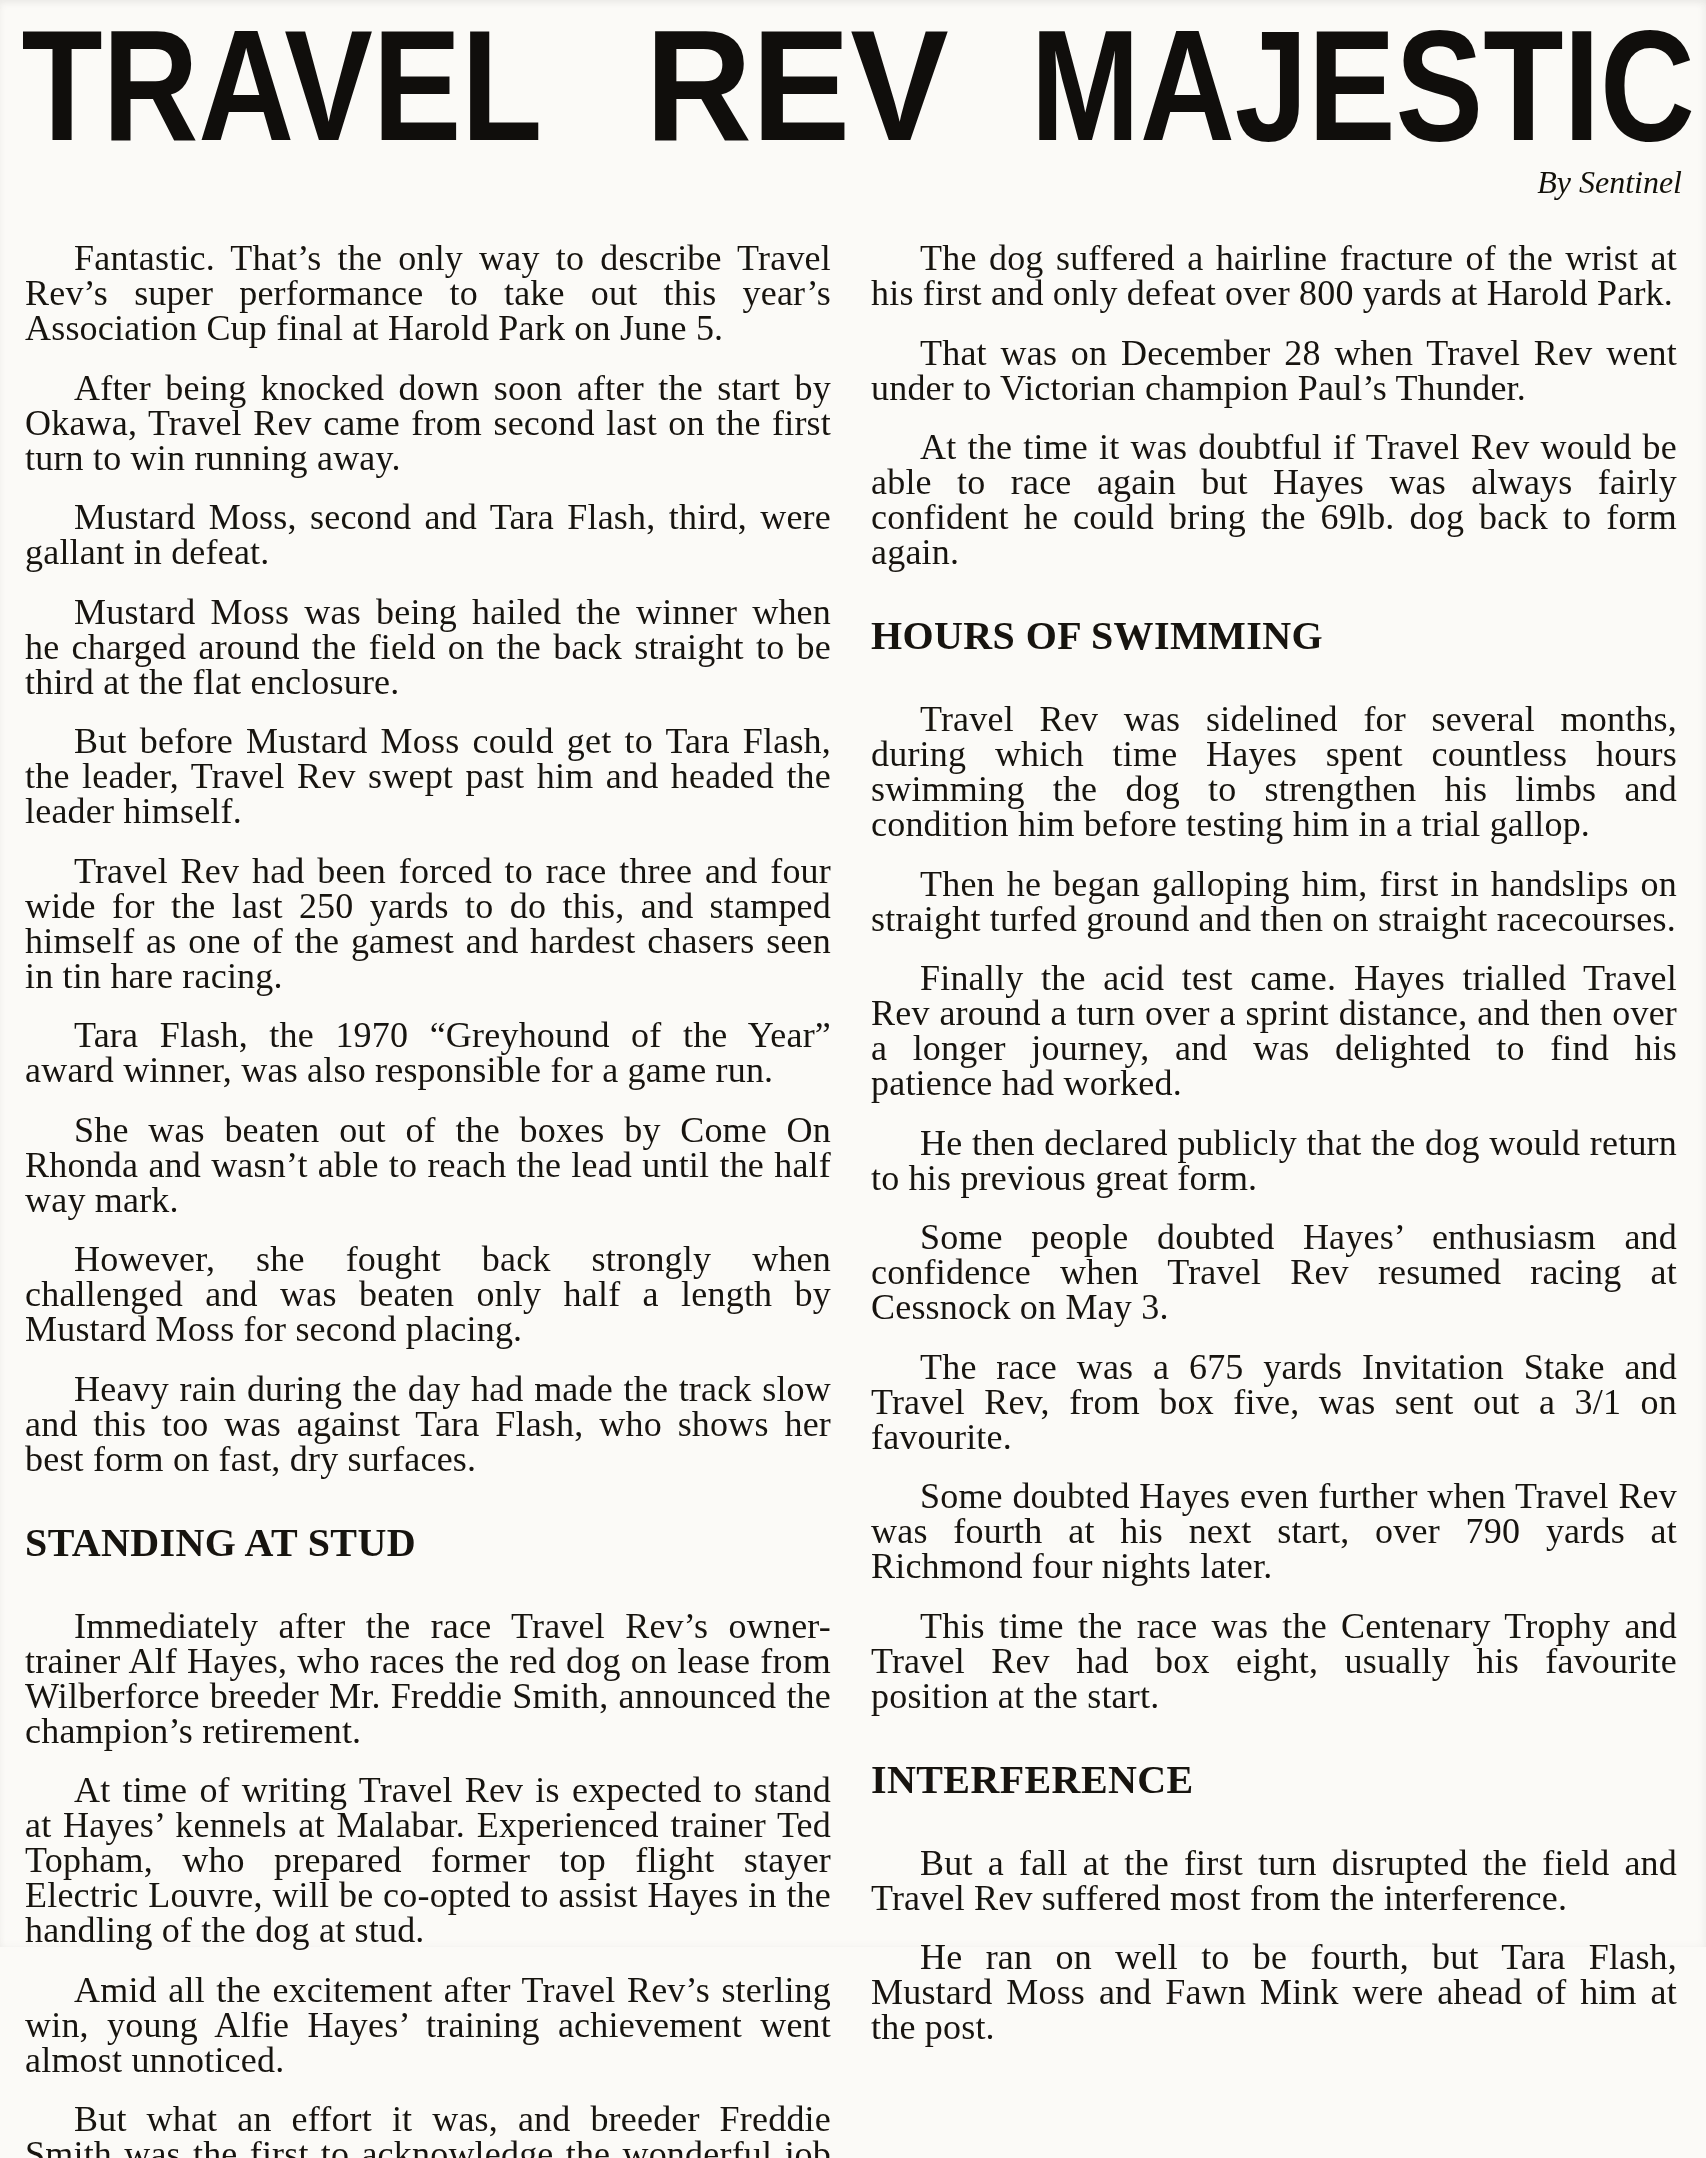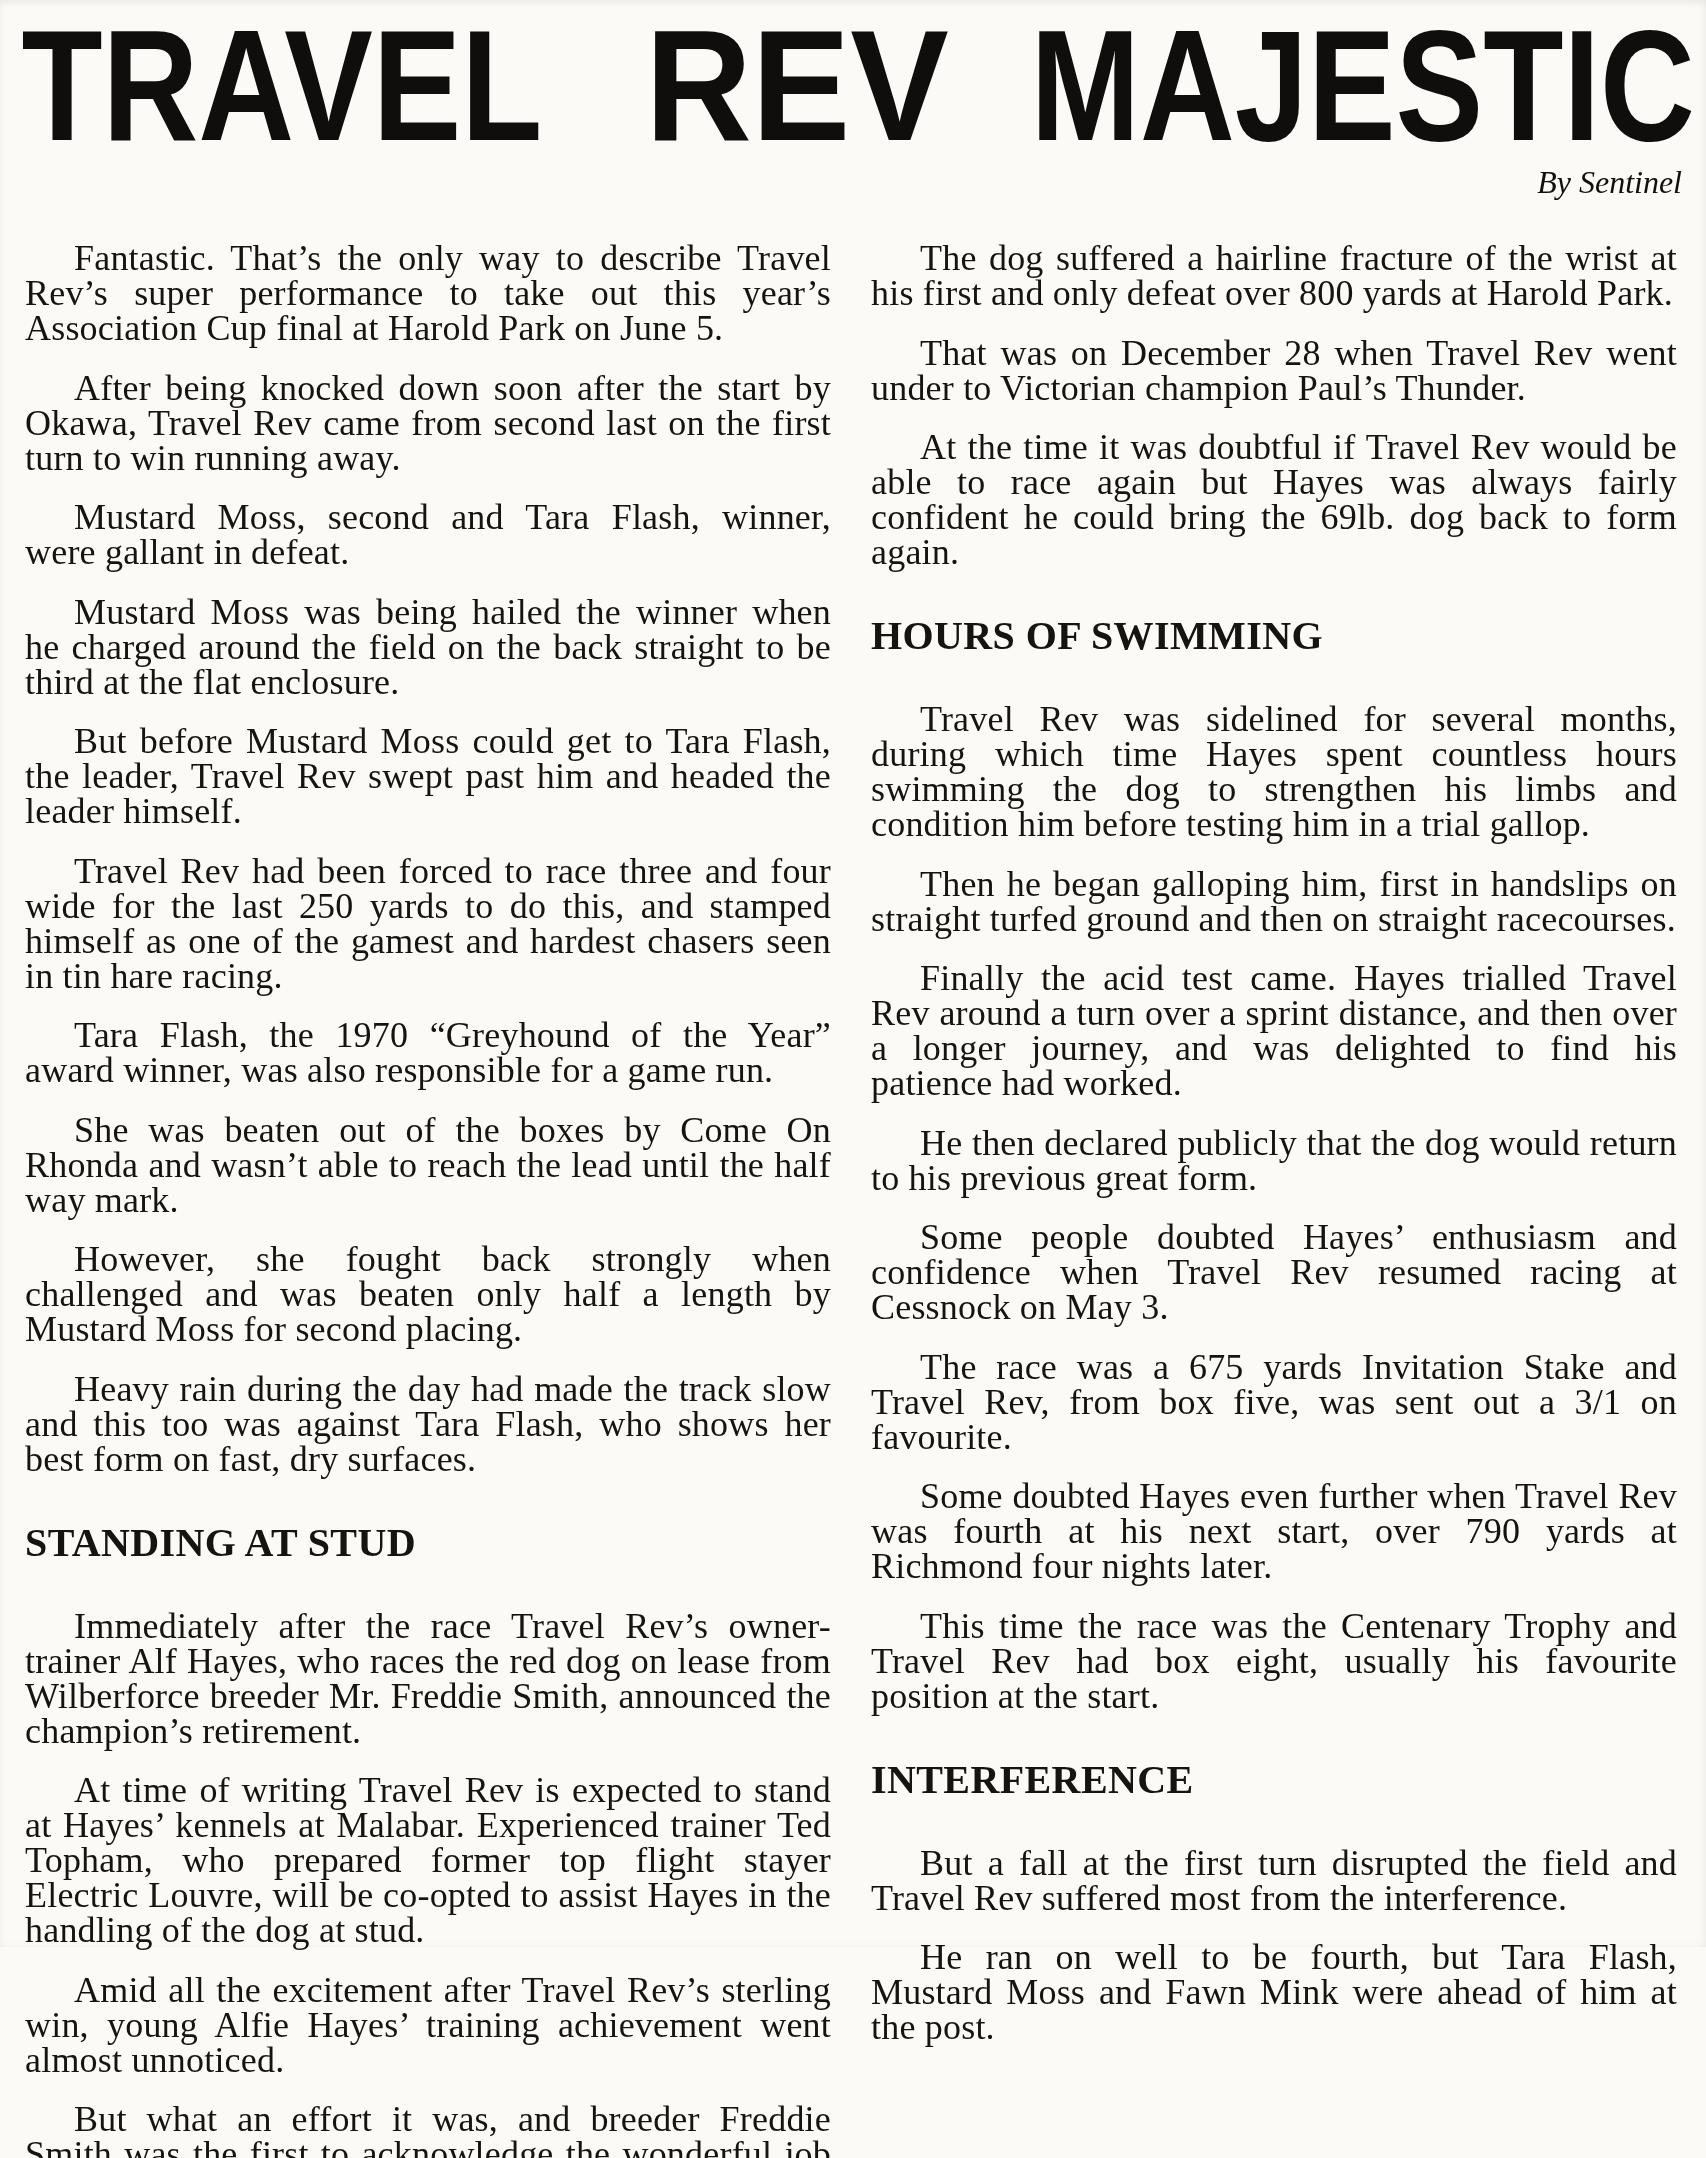--- a/index.html
+++ b/index.html
@@ -77,21 +77,21 @@
       <text x="1222" y="152" font-size="186" textLength="788" lengthAdjust="spacingAndGlyphs">MAJESTIC</text>
     </svg>
     <div class="byline">By Sentinel</div>
   </header>
 
   <main class="cols">
 
     <section class="col">
       <p class="bold">Fantastic. That’s the only way to describe Travel Rev’s super performance to take out this year’s Association Cup final at Harold Park on June 5.</p>
       <p>After being knocked down soon after the start by Okawa, Travel Rev came from second last on the first turn to win running away.</p>
-      <p>Mustard Moss, second and Tara Flash, winner, were gallant in defeat.</p>
+      <p>Mustard Moss, second and Tara Flash, third, were gallant in defeat.</p>
       <p>Mustard Moss was being hailed the winner when he charged around the field on the back straight to be third at the flat enclosure.</p>
       <p>But before Mustard Moss could get to Tara Flash, the leader, Travel Rev swept past him and headed the leader himself.</p>
       <p>Travel Rev had been forced to race three and four wide for the last 250 yards to do this, and stamped himself as one of the gamest and hardest chasers seen in tin hare racing.</p>
       <p>Tara Flash, the 1970 “Greyhound of the Year” award winner, was also responsible for a game run.</p>
       <p>She was beaten out of the boxes by Come On Rhonda and wasn’t able to reach the lead until the half way mark.</p>
       <p>However, she fought back strongly when challenged and was beaten only half a length by Mustard Moss for second placing.</p>
       <p>Heavy rain during the day had made the track slow and this too was against Tara Flash, who shows her best form on fast, dry surfaces.</p>
       <h2>STANDING AT STUD</h2>
       <p>Immediately after the race Travel Rev’s owner-trainer Alf Hayes, who races the red dog on lease from Wilberforce breeder Mr. Freddie Smith, announced the champion’s retirement.</p>
       <p>At time of writing Travel Rev is expected to stand at Hayes’ kennels at Malabar. Experienced trainer Ted Topham, who prepared former top flight stayer Electric Louvre, will be co-opted to assist Hayes in the handling of the dog at stud.</p>

